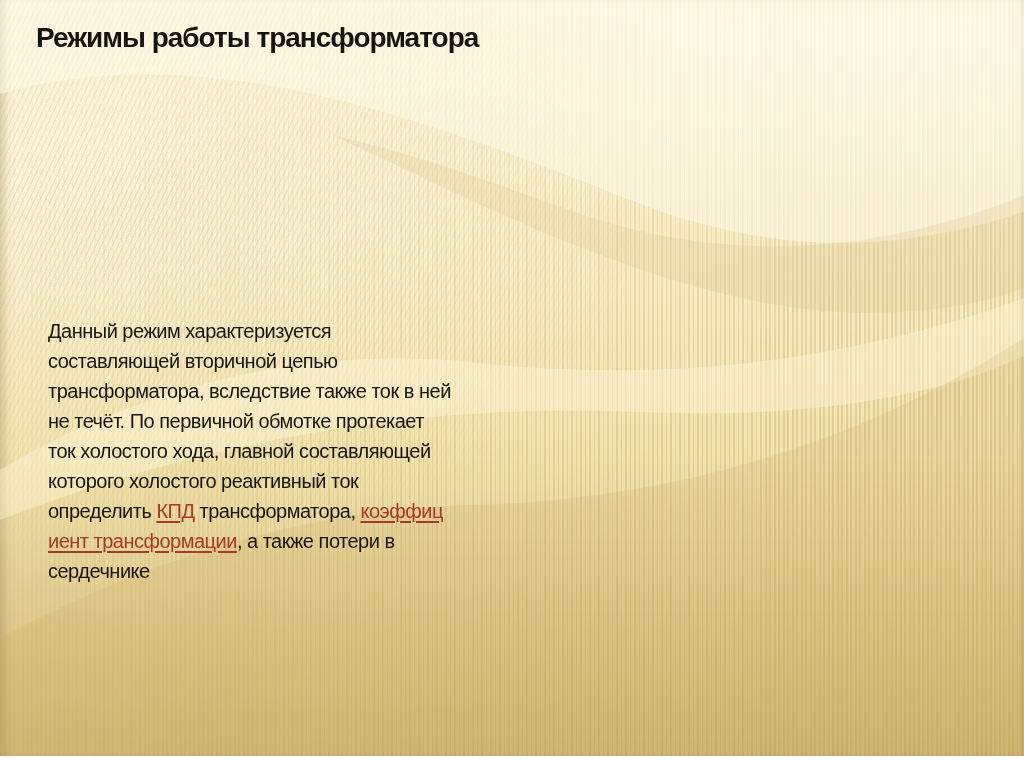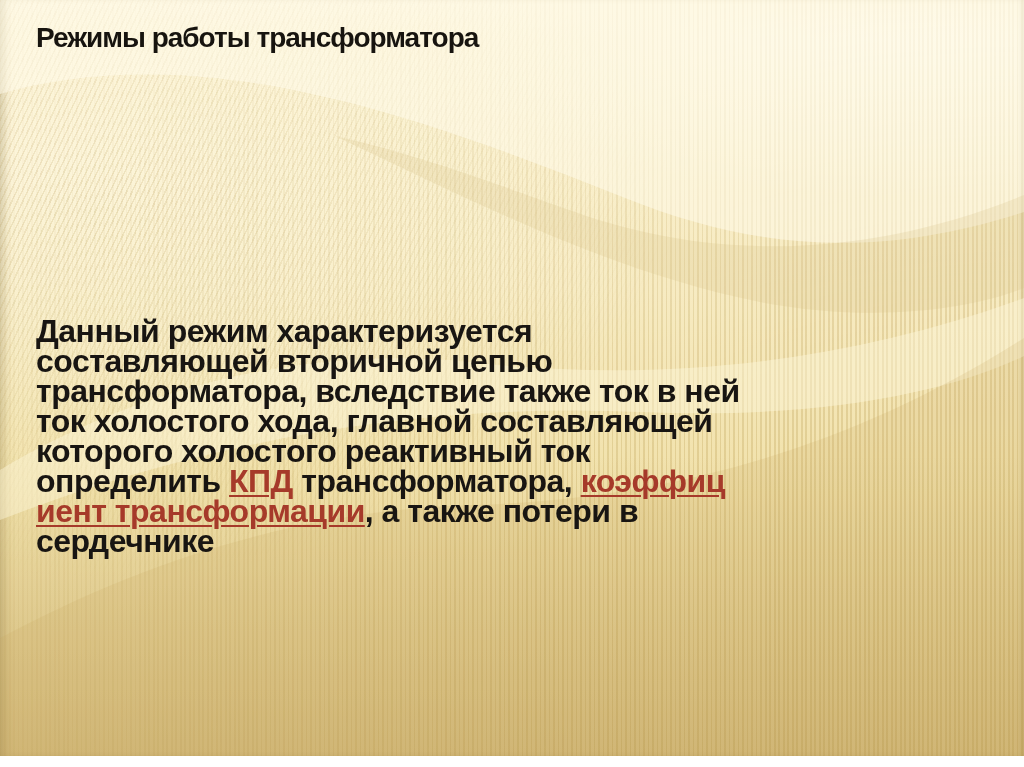--- a/index.html
+++ b/index.html
@@ -72,28 +72,27 @@
     margin: 0;
     z-index: 2;
     font-size: 28px;
     font-weight: bold;
     letter-spacing: -1px;
     color: var(--title, #17140F);
   }
   .body-text {
     position: absolute;
     top: 316px;
-    left: 36px;
+    left: 48px;
     width: 560px;
     z-index: 2;
-    font-size: 32px;
+    font-size: 20px;
     letter-spacing: -0.5px;
     line-height: 30px;
     color: var(--text, #181512);
-    font-weight: bold;
   }
   .line { white-space: nowrap; }
   .link {
     color: var(--link, #A63A2A);
     text-decoration: underline;
     text-decoration-thickness: 2px;
     text-underline-offset: 3px;
     cursor: pointer;
   }
   .letterbox {
@@ -121,20 +120,21 @@
 
       <path d="M0,756 V638 C 150,558 305,510 472,505 C 660,500 845,452 1024,338 V756 Z" fill="#C9A85E" opacity="0.18"></path>
     </svg>
 
     <h1 class="title">Режимы работы трансформатора</h1>
 
     <div class="body-text">
       <div class="line">Данный режим характеризуется</div>
       <div class="line">составляющей вторичной цепью</div>
       <div class="line">трансформатора, вследствие также ток в ней</div>
+      <div class="line">не течёт. По первичной обмотке протекает</div>
       <div class="line">ток холостого хода, главной составляющей</div>
       <div class="line">которого холостого реактивный ток</div>
       <div class="line"><span>определить </span><a class="link">КПД</a><span> трансформатора, </span><a class="link">коэффиц</a></div>
       <div class="line"><a class="link">иент трансформации</a><span>, а также потери в</span></div>
       <div class="line">сердечнике</div>
     </div>
 
   </div>
 
   <div class="letterbox"></div>

